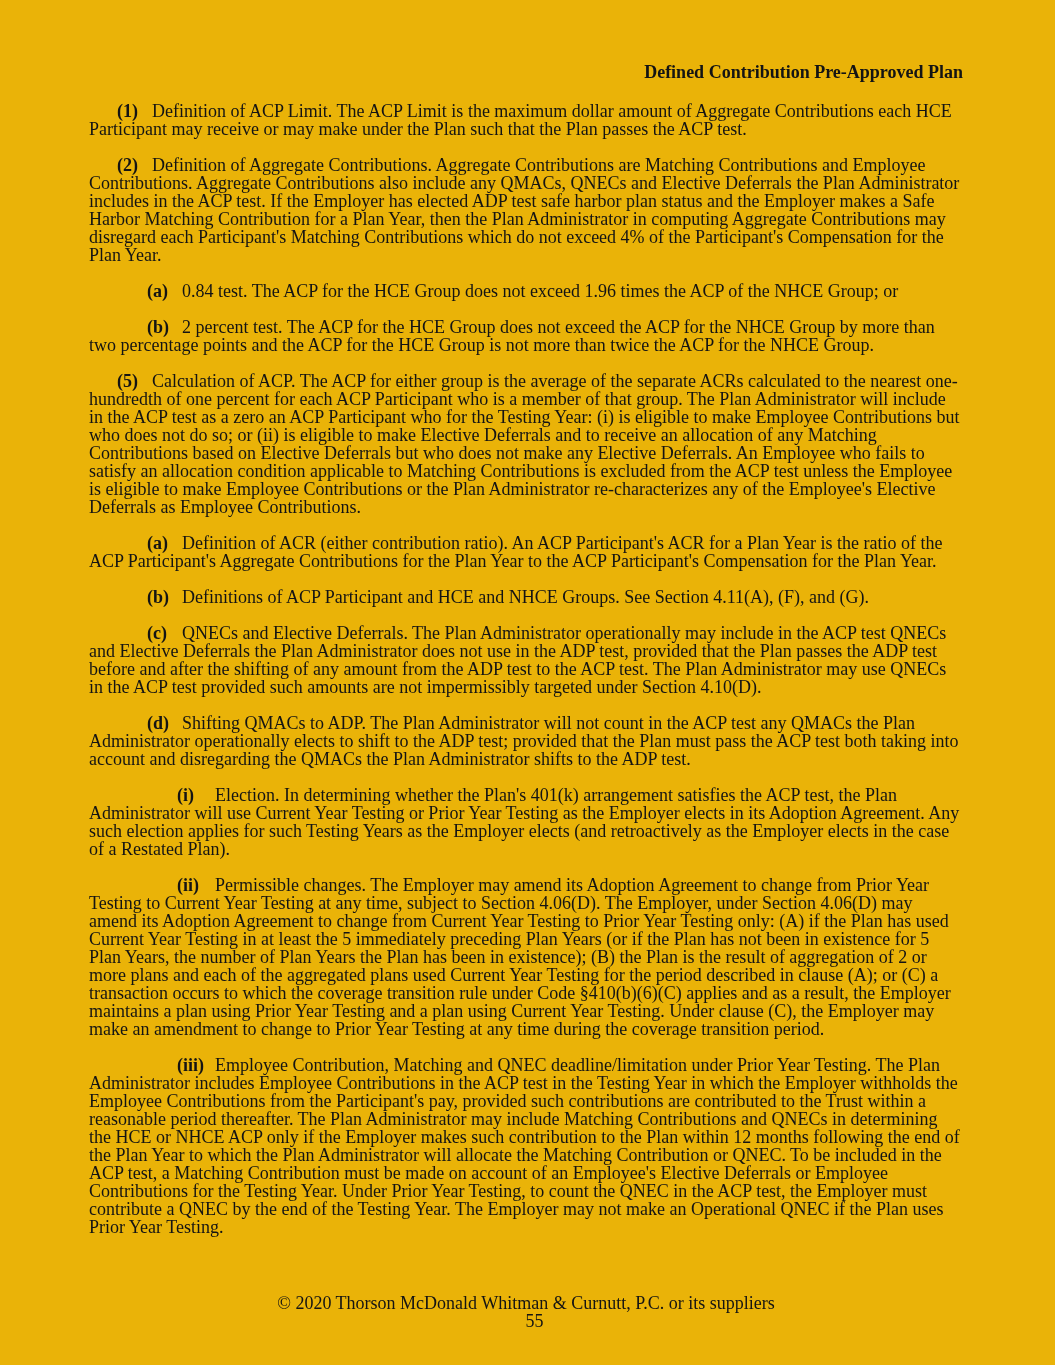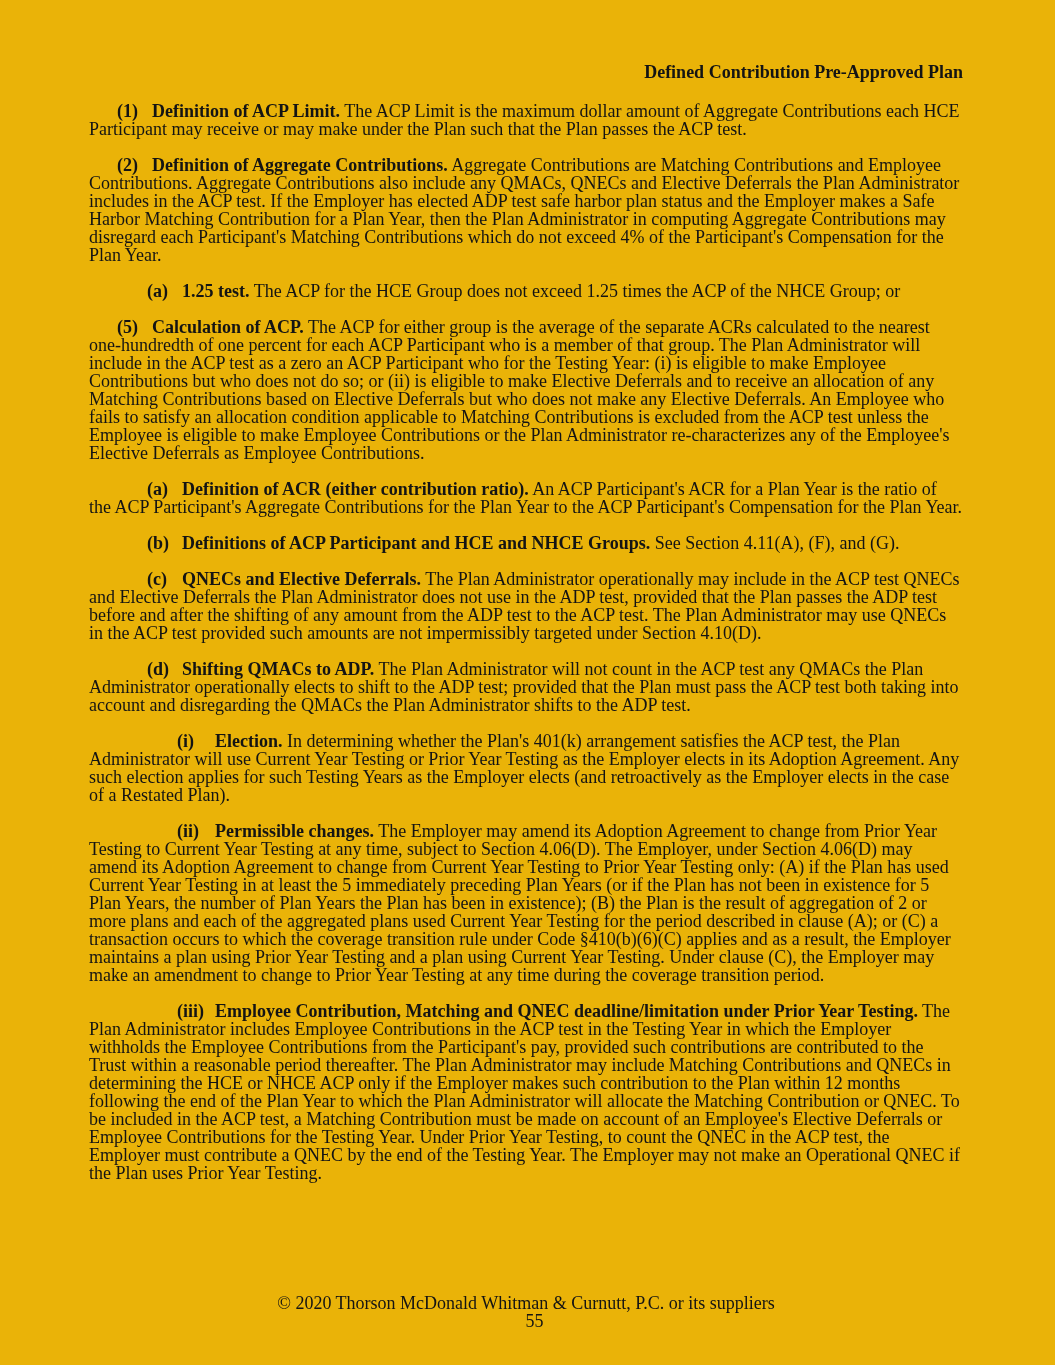--- a/index.html
+++ b/index.html
@@ -37,21 +37,21 @@
   .l1 { text-indent: 28px; }
   .l2 { text-indent: 58px; }
   .l3 { text-indent: 88px; }
   .num {
     display: inline-block;
     width: 35px;
     font-weight: bold;
     text-indent: 0;
   }
   .l3 .num { width: 38px; }
-  .hd { font-weight: bold; }
+  .hd { font-weight: normal; }
   .footer-copyright {
     position: absolute;
     left: 89px;
     top: 1294px;
     width: 874px;
     text-align: center;
   }
   .footer-pagenum {
     position: absolute;
     left: 7px;
@@ -66,22 +66,23 @@
 <div class="page">
   <div class="content">
     <p class="header-title">Defined Contribution Pre-Approved Plan</p>
 
     <p class="para first l1"><span class="num">(1)</span><span class="hd">Definition of ACP Limit.</span> <span class="bd">The ACP Limit is the maximum dollar amount of Aggregate Contributions each HCE Participant may receive or may make under the Plan such that the Plan passes the ACP test.</span></p>
 
     <p class="para l1"><span class="num">(2)</span><span class="hd">Definition of Aggregate Contributions.</span> <span class="bd">Aggregate Contributions are Matching Contributions and Employee Contributions. Aggregate Contributions also include any QMACs, QNECs and Elective Deferrals the Plan Administrator includes in the ACP test. If the Employer has elected ADP test safe harbor plan status and the Employer makes a Safe Harbor Matching Contribution for a Plan Year, then the Plan Administrator in computing Aggregate Contributions may disregard each Participant's Matching Contributions which do not exceed 4% of the Participant's Compensation for the Plan Year.</span></p>
 
 
 
-    <p class="para l2"><span class="num">(a)</span><span class="hd">1.25 test.</span> <span class="bd">The ACP for the HCE Group does not exceed 1.25 times the ACP of the NHCE Group; or</span></p>
+    <p class="para l2"><span class="num">(a)</span><span class="hd">0.84 test.</span> <span class="bd">The ACP for the HCE Group does not exceed 1.96 times the ACP of the NHCE Group; or</span></p>
 
+    <p class="para l2"><span class="num">(b)</span><span class="hd">2 percent test.</span> <span class="bd">The ACP for the HCE Group does not exceed the ACP for the NHCE Group by more than two percentage points and the ACP for the HCE Group is not more than twice the ACP for the NHCE Group.</span></p>
 
     <p class="para l1"><span class="num">(5)</span><span class="hd">Calculation of ACP.</span> <span class="bd">The ACP for either group is the average of the separate ACRs calculated to the nearest one-hundredth of one percent for each ACP Participant who is a member of that group. The Plan Administrator will include in the ACP test as a zero an ACP Participant who for the Testing Year: (i) is eligible to make Employee Contributions but who does not do so; or (ii) is eligible to make Elective Deferrals and to receive an allocation of any Matching Contributions based on Elective Deferrals but who does not make any Elective Deferrals. An Employee who fails to satisfy an allocation condition applicable to Matching Contributions is excluded from the ACP test unless the Employee is eligible to make Employee Contributions or the Plan Administrator re-characterizes any of the Employee's Elective Deferrals as Employee Contributions.</span></p>
 
     <p class="para l2"><span class="num">(a)</span><span class="hd">Definition of ACR (either contribution ratio).</span> <span class="bd">An ACP Participant's ACR for a Plan Year is the ratio of the ACP Participant's Aggregate Contributions for the Plan Year to the ACP Participant's Compensation for the Plan Year.</span></p>
 
     <p class="para l2"><span class="num">(b)</span><span class="hd">Definitions of ACP Participant and HCE and NHCE Groups.</span> <span class="bd">See Section 4.11(A), (F), and (G).</span></p>
 
     <p class="para l2"><span class="num">(c)</span><span class="hd">QNECs and Elective Deferrals.</span> <span class="bd">The Plan Administrator operationally may include in the ACP test QNECs and Elective Deferrals the Plan Administrator does not use in the ADP test, provided that the Plan passes the ADP test before and after the shifting of any amount from the ADP test to the ACP test. The Plan Administrator may use QNECs in the ACP test provided such amounts are not impermissibly targeted under Section 4.10(D).</span></p>
 
     <p class="para l2"><span class="num">(d)</span><span class="hd">Shifting QMACs to ADP.</span> <span class="bd">The Plan Administrator will not count in the ACP test any QMACs the Plan Administrator operationally elects to shift to the ADP test; provided that the Plan must pass the ACP test both taking into account and disregarding the QMACs the Plan Administrator shifts to the ADP test.</span></p>

